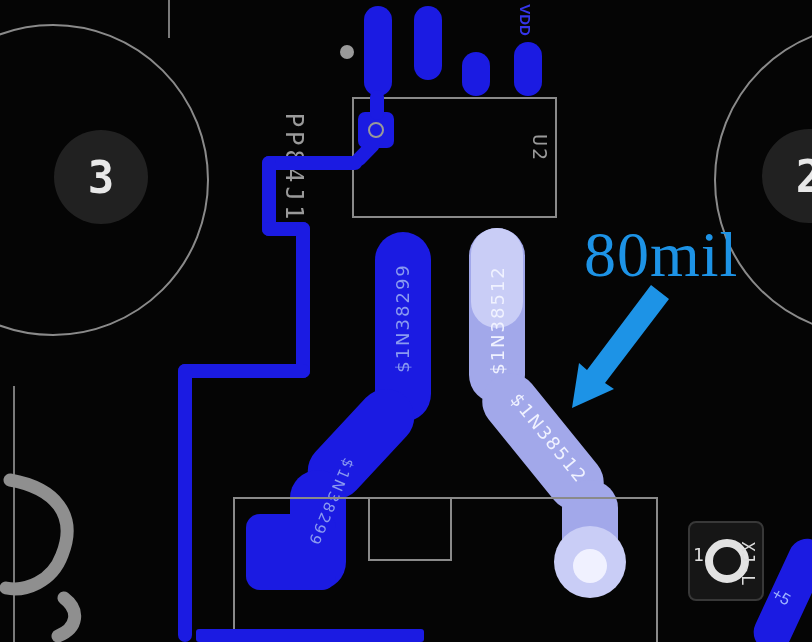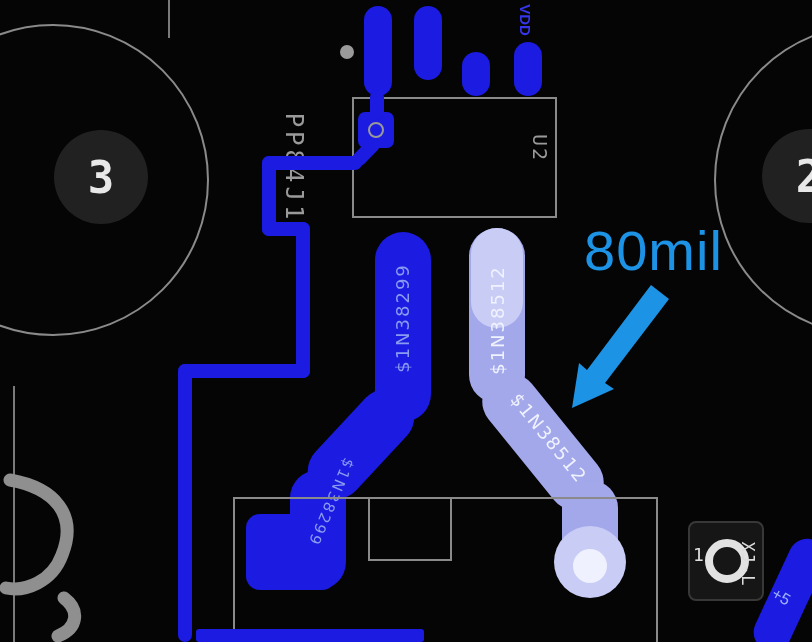--- a/index.html
+++ b/index.html
@@ -13,21 +13,21 @@
   .fat { border-radius:28px; }
   .hl { background:var(--hl); }
   .hl2 { background:var(--hl2); }
   .outline { position:absolute; border:2px solid var(--sk); background:transparent; box-sizing:border-box; }
   .circle { border-radius:50%; }
   .padcircle { position:absolute; background:#212121; border-radius:50%; display:flex; align-items:center; justify-content:center;
                color:#e8e8e8; font-family:"DejaVu Sans Mono", monospace; font-weight:bold; font-size:44px; }
   .rlabel { position:absolute; white-space:nowrap; transform-origin:center center; }
   .netlabel { font-size:18px; letter-spacing:2px; font-family:"DejaVu Sans", sans-serif; }
   .silktext { font-family:"DejaVu Sans Mono", monospace; color:#9a9a9a; }
-  .annot { position:absolute; color:var(--cyan); font-size:56px; letter-spacing:1px; font-family:Liberation Sans, sans-serif; }
+  .annot { position:absolute; color:var(--cyan); font-size:64px; letter-spacing:1px; font-family:Liberation Serif, serif; }
   svg { position:absolute; left:0; top:0; }
 </style>
 </head>
 <body>
 
 <div id="board">
 
   <div class="outline circle" style="left:-103px; top:24px; width:312px; height:312px;"></div>
   <div class="outline circle" style="left:714px; top:24px; width:312px; height:312px;"></div>
 

